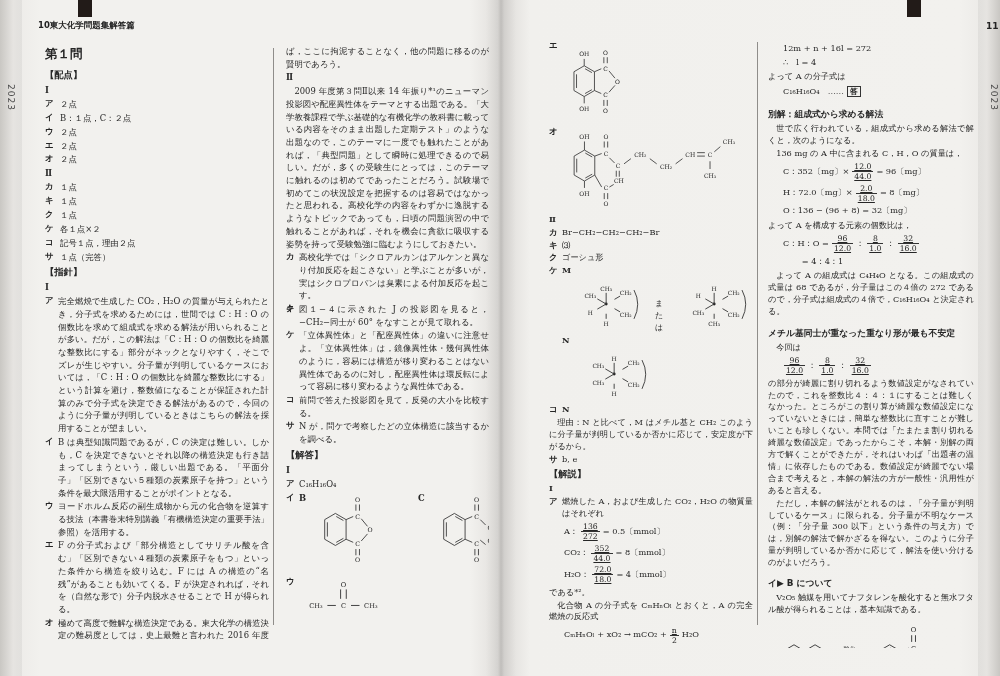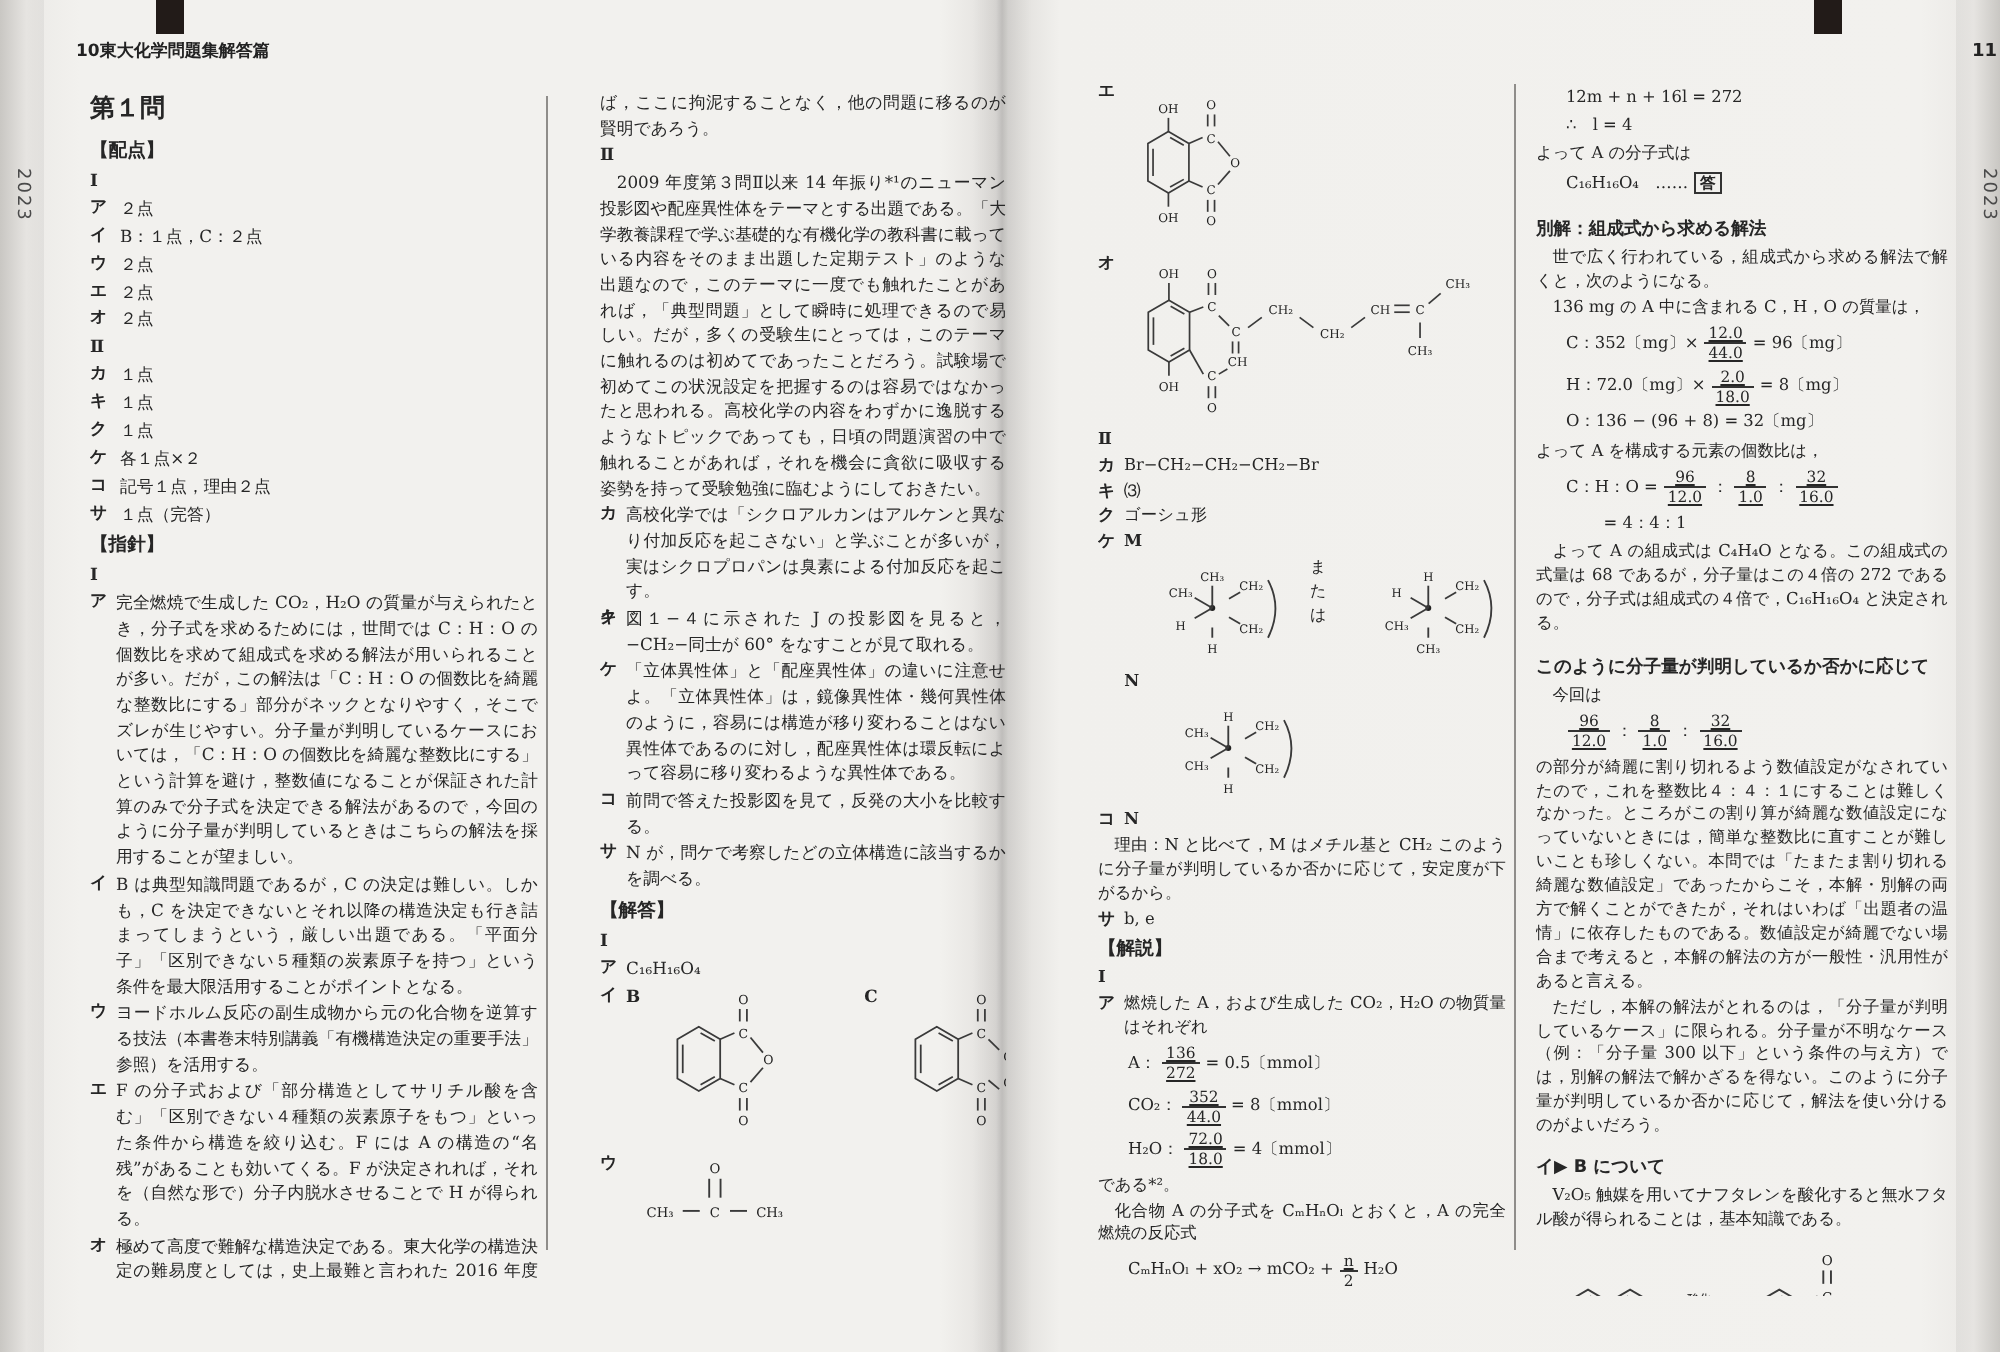--- a/index.html
+++ b/index.html
@@ -16,21 +16,21 @@
   .ytab{position:absolute;font:9px "DejaVu Sans","Liberation Sans",sans-serif;color:#4a4a4a;letter-spacing:1px;
         transform:rotate(90deg);transform-origin:left top;}
   .ytab.l{left:16px;top:84px;} .ytab.r{left:999px;top:84px;}
   .pghead{position:absolute;top:20px;font:bold 8.5px "DejaVu Sans","Liberation Sans",sans-serif;color:#222;display:flex;align-items:baseline;text-align:right;}
   .pghead.l{left:38px;} .pgnum-r{position:absolute;top:21px;left:950px;font:bold 9px "DejaVu Sans","Liberation Sans",sans-serif;color:#222;margin-left:36px;}
   .vdiv{position:absolute;width:1px;background:#8f8d8a;}
   .vdiv.d1{left:273px;top:48px;height:577px;}
   .vdiv.d2{left:757px;top:42px;height:583px;}
   .col{position:absolute;overflow:hidden;font-size:8.4px;line-height:12.7px;text-align:justify;}
   .col.c1{left:45px;top:44px;width:224px;height:596px;}
-  .col.c2{left:300px;top:44px;width:203px;height:600px;}
+  .col.c2{left:286px;top:44px;width:203px;height:600px;}
   .col.c3{left:549px;top:38px;width:204px;height:606px;font-size:8.2px;line-height:11.8px;}
   .col.c4{left:768px;top:40px;width:206px;height:608px;font-size:8.2px;line-height:11.9px;}
   .h1{font:bold 12.5px "DejaVu Sans","Liberation Sans",sans-serif;margin:2px 0 6px;}
   .bh{font:bold 9.3px "DejaVu Sans","Liberation Sans",sans-serif;margin:3px 0 2px;}
   .lbl{font-weight:bold;margin:1px 0;}
   .pt{display:flex;margin:1.2px 0;}
   .ptl{width:15px;flex:none;font:bold 8.4px "DejaVu Sans","Liberation Sans",sans-serif;}
   .para{position:relative;padding-left:13px;margin:1px 0;}
   .plbl{position:absolute;left:0;top:0;font:bold 8.4px "DejaVu Sans","Liberation Sans",sans-serif;}
   .bx{font-weight:bold;}
@@ -39,21 +39,21 @@
   .f{padding-left:1.7em;margin:2.5px 0;display:flex;align-items:center;flex-wrap:nowrap;}
   .fs{white-space:pre;margin:0 1px;}
   .frac{display:inline-block;vertical-align:middle;margin:0 2px;text-decoration:underline;}
   .frac .fn{display:block;text-align:center;font-size:7.7px;line-height:9px;padding:0 2px;border-bottom:0.8px solid #333;}
   .frac .fd{display:block;text-align:right;font-size:7.7px;line-height:9px;padding:0 2px;}
   .boxed{border:0.9px solid #333;padding:0 2px;margin-left:2px;font-weight:bold;font-size:7.8px;line-height:9.5px;}
   .ah{font:bold 8.8px "DejaVu Sans","Liberation Sans",sans-serif;margin:4px 0 2px;}
   .blabel{font:bold 8.8px "DejaVu Sans","Liberation Sans",sans-serif;margin:4px 0 2px;}
   .gap{width:100%;}
   .struct-row{display:flex;align-items:flex-start;gap:6px;margin:2px 0;position:relative;padding-left:13px;}
-  .newman-row{display:flex;align-items:flex-start;gap:10px;margin:1px 0 1px 22px;}
+  .newman-row{display:flex;align-items:flex-end;gap:10px;margin:1px 0 1px 22px;}
   .newman-row.nrow2{margin-left:30px;}
   .or{font-size:8px;}
   svg.chem{flex:none;}
   svg.chem line, svg.chem polygon, svg.chem path{stroke:#3a3a3a;stroke-width:1;fill:none;}
   svg.chem polygon.ah2{fill:#3a3a3a;stroke:none;}
   text.at{font:7px "DejaVu Serif","Liberation Serif",serif;fill:#222;text-anchor:middle;}
   text.at.sm{font-size:6.3px;}
 </style>
 </head>
 <body>
@@ -430,21 +430,21 @@
         <span class="frac">
           <span class="fn">32</span>
           <span class="fd">16.0</span>
         </span>
       </div>
       <div class="f" style="padding-left: 4em; align-items: flex-end;">
         <span class="fs">= 4：4：1</span>
       </div>
       <div class="ipara">よって A の組成式は C₄H₄O となる。この組成式の式量は 68 であるが，分子量はこの４倍の 272 であるので，分子式は組成式の４倍で，C₁₆H₁₆O₄ と決定される。</div>
       <div class="gap" style="height: 5px;"></div>
-      <div class="ah">このように分子量が判明しているか否かに応じて</div>
+      <div class="ah">メチル基同士が重なった重なり形が最も不安定</div>
       <div class="ipara">今回は</div>
       <div class="f">
         <span class="frac">
           <span class="fn">96</span>
           <span class="fd">12.0</span>
         </span>
         <span class="fs">：</span>
         <span class="frac">
           <span class="fn">8</span>
           <span class="fd">1.0</span>

